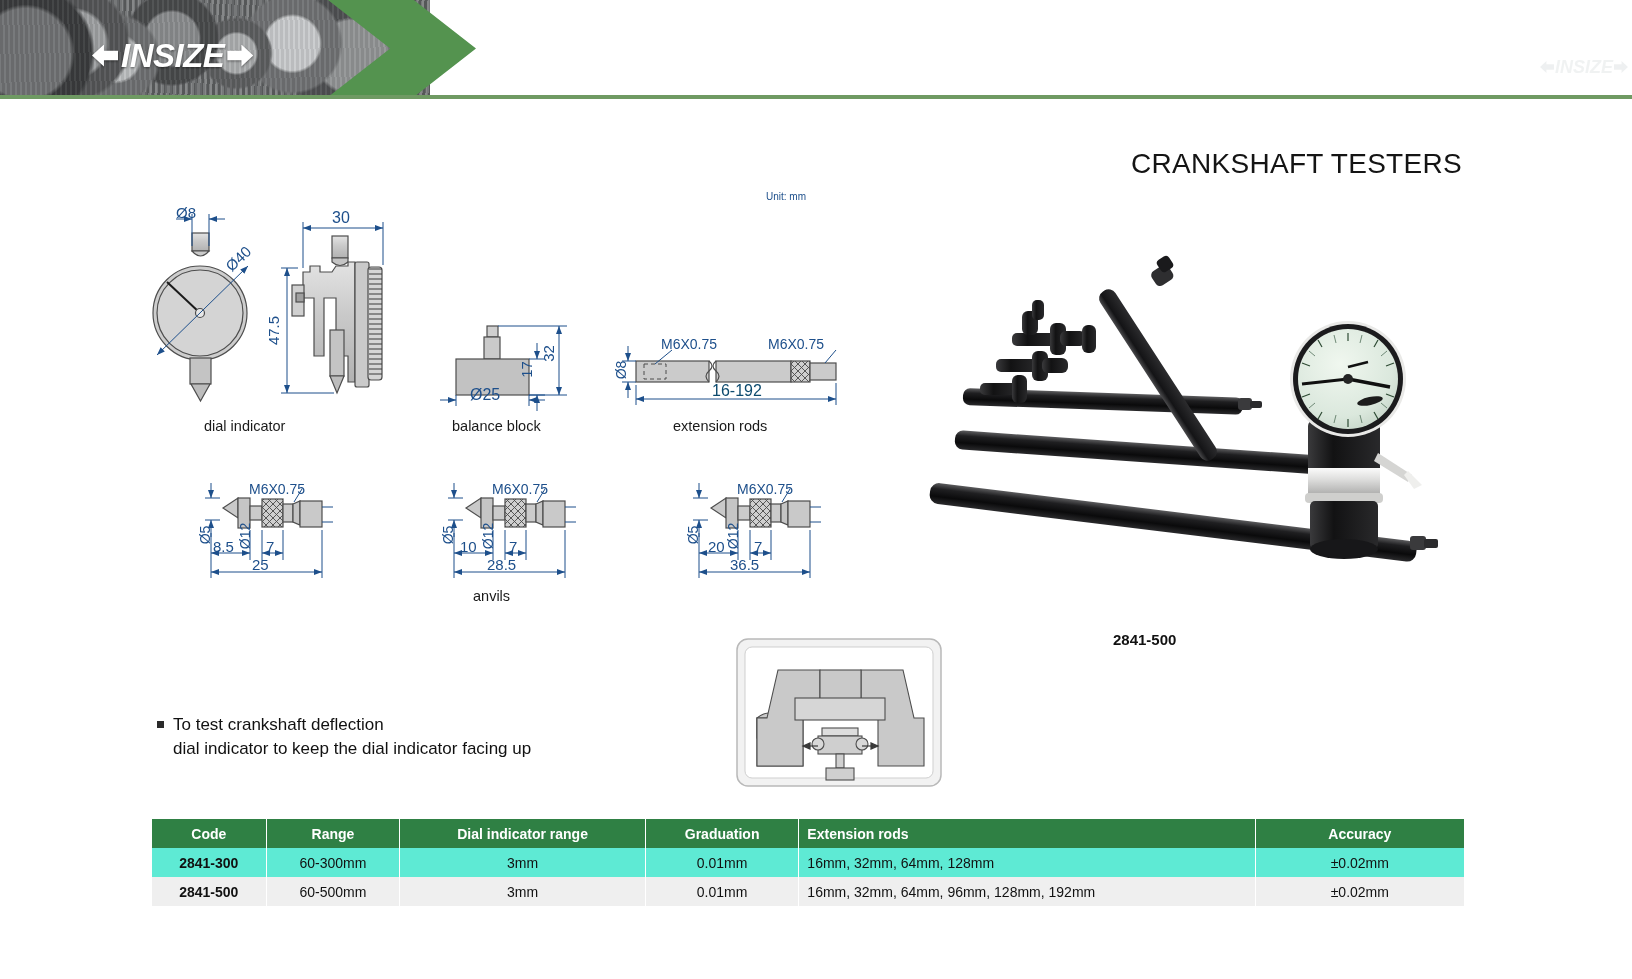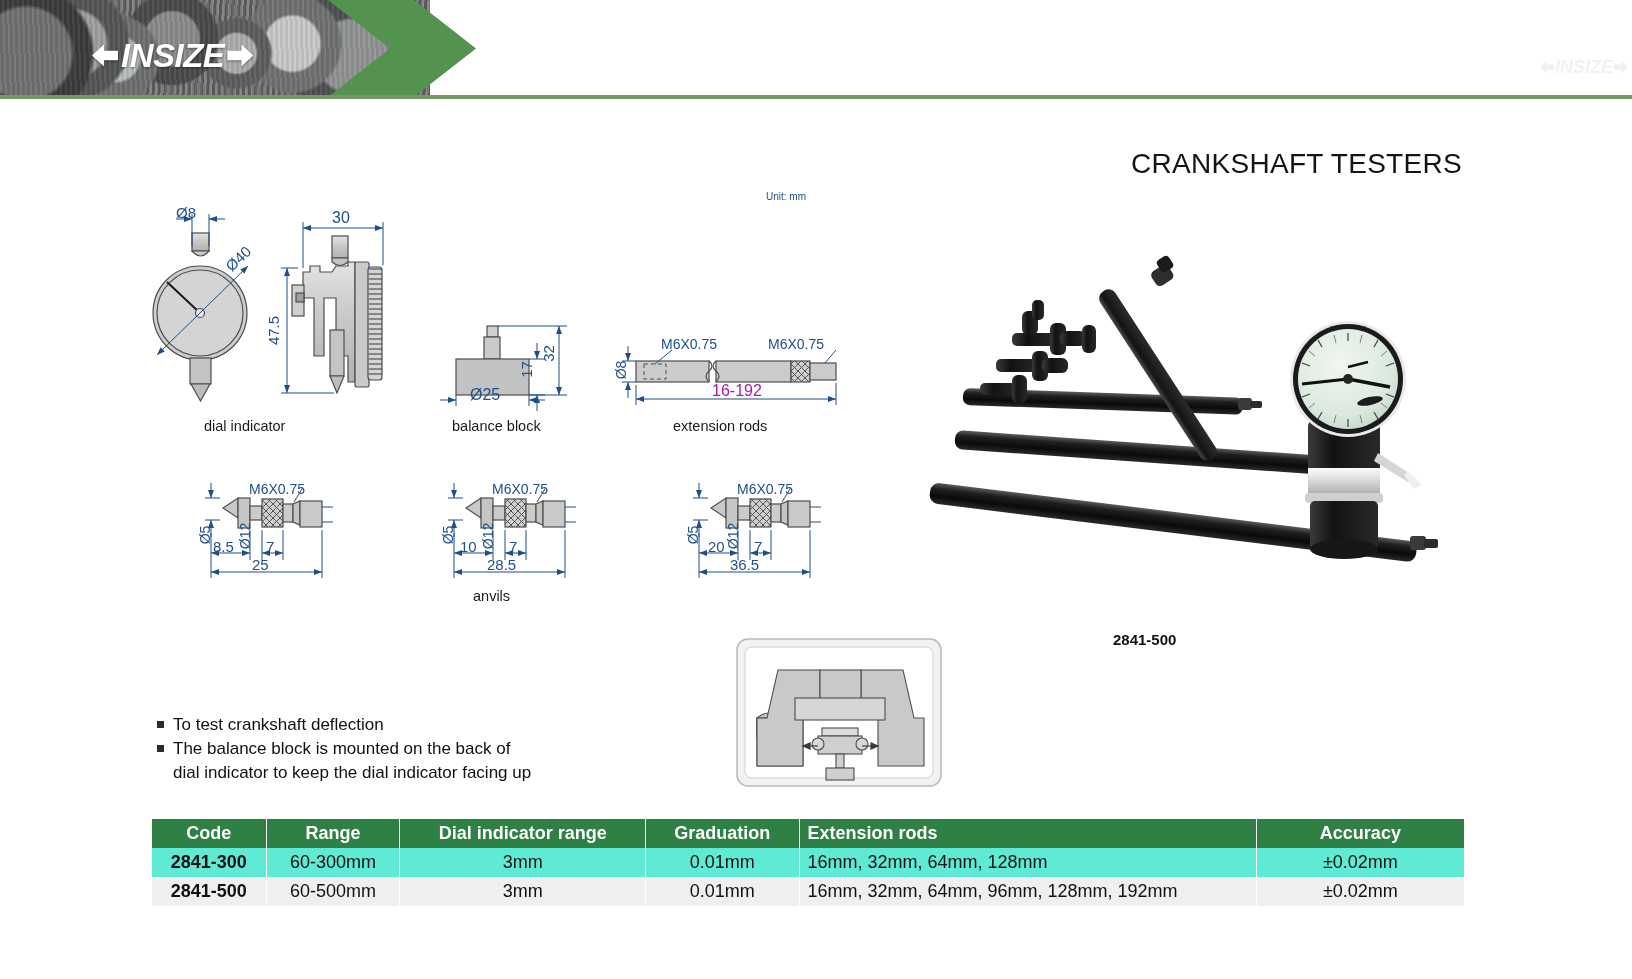--- a/index.html
+++ b/index.html
@@ -109,21 +109,21 @@
   }
   .photo-code{
     position:absolute; left:1113px; top:631px;
     font-size:15px; font-weight:bold; color:#111;
   }
 
   
   .spec-table{
     position:absolute; left:152px; top:819px;
     width:1312px; border-collapse:collapse;
-    font-size:18px;
+    font-size:14px;
   }
   .spec-table th{
     background:#2f8044; color:#ffffff; font-weight:bold;
     height:29px; padding:0 8px; text-align:center;
     border-right:1px solid #ffffff; white-space:nowrap;
   }
   .spec-table th.left{ text-align:left; }
   .spec-table th:last-child{ border-right:none; }
   .spec-table td{
     height:29px; padding:0 8px; text-align:center; color:#111;
@@ -368,21 +368,21 @@
 <div class="cap" style="left:332px; top:209px; color:#1d4f8b; font-size:16px;">30</div>
 <div class="cap" style="left:259px; top:322px; color:#1d4f8b; font-size:15px; transform:rotate(-90deg);">47.5</div>
 
 <div class="cap" style="left:470px; top:386px; color:#1d4f8b; font-size:16px;text-align:center;">Ø25</div>
 <div class="cap" style="left:518px; top:361px; color:#1d4f8b; font-size:15px; transform:rotate(-90deg);">17</div>
 <div class="cap" style="left:540px; top:345px; color:#1d4f8b; font-size:15px; transform:rotate(-90deg);">32</div>
 
 <div class="cap" style="left:661px; top:336px; color:#1d4f8b; font-size:14px;">M6X0.75</div>
 <div class="cap" style="left:768px; top:336px; color:#1d4f8b; font-size:14px;">M6X0.75</div>
 <div class="cap" style="left:612px; top:362px; color:#1d4f8b; font-size:14px; transform:rotate(-90deg);">Ø8</div>
-<div class="cap" style="left:712px; top:382px; color:#a21caf; font-size:16px;text-align:right;">16-192</div>
+<div class="cap" style="left:712px; top:382px; color:#0c4a6e; font-size:16px;text-align:right;">16-192</div>
 
 <div class="cap" style="left:249px; top:481px; color:#1d4f8b; font-size:14px;">M6X0.75</div>
 <div class="cap" style="left:232px; top:528px; color:#1d4f8b; font-size:14px; transform:rotate(-90deg);">Ø12</div>
 <div class="cap" style="left:-3px; top:0; color:#1d4f8b;"></div>
 <div class="cap" style="left:196px; top:527px; color:#1d4f8b; font-size:14px; transform:rotate(-90deg);">Ø5</div>
 <div class="cap" style="left:213px; top:538px; color:#1d4f8b; font-size:15px;">8.5</div>
 <div class="cap" style="left:266px; top:538px; color:#1d4f8b; font-size:15px;">7</div>
 <div class="cap" style="left:252px; top:556px; color:#1d4f8b; font-size:15px;">25</div>
 
 <div class="cap" style="left:492px; top:481px; color:#1d4f8b; font-size:14px;">M6X0.75</div>
@@ -401,24 +401,20 @@
 
 <div class="cap" style="left:204px; top:418px;">dial indicator</div>
 <div class="cap" style="left:452px; top:418px;">balance block</div>
 <div class="cap" style="left:673px; top:418px;">extension rods</div>
 <div class="cap" style="left:473px; top:588px;">anvils</div>
 
 <div class="features">
   <div class="feat">
     <span class="bsq"></span>
     <span>To test crankshaft deflection</span>
-  </div>
-  <div class="feat">
-    <span class="bsq"></span>
-    <span>The balance block is mounted on the back of</span>
   </div>
   <div class="feat" style="padding-left:16px;">
     <span>dial indicator to keep the dial indicator facing up</span>
   </div>
 </div>
 
 <div class="photo">
 <svg width="580" height="400" viewBox="0 0 580 400" xmlns="http://www.w3.org/2000/svg">
   <defs>
     <linearGradient id="rodg" x1="0" y1="0" x2="0" y2="1">

